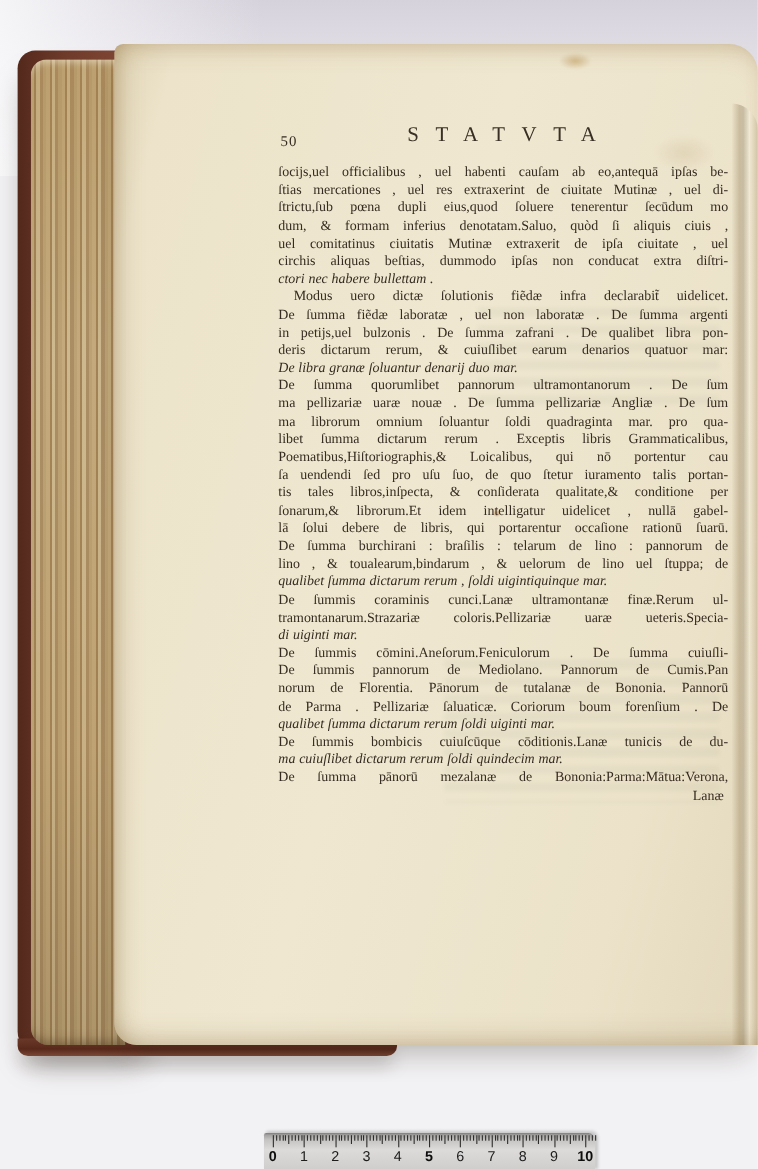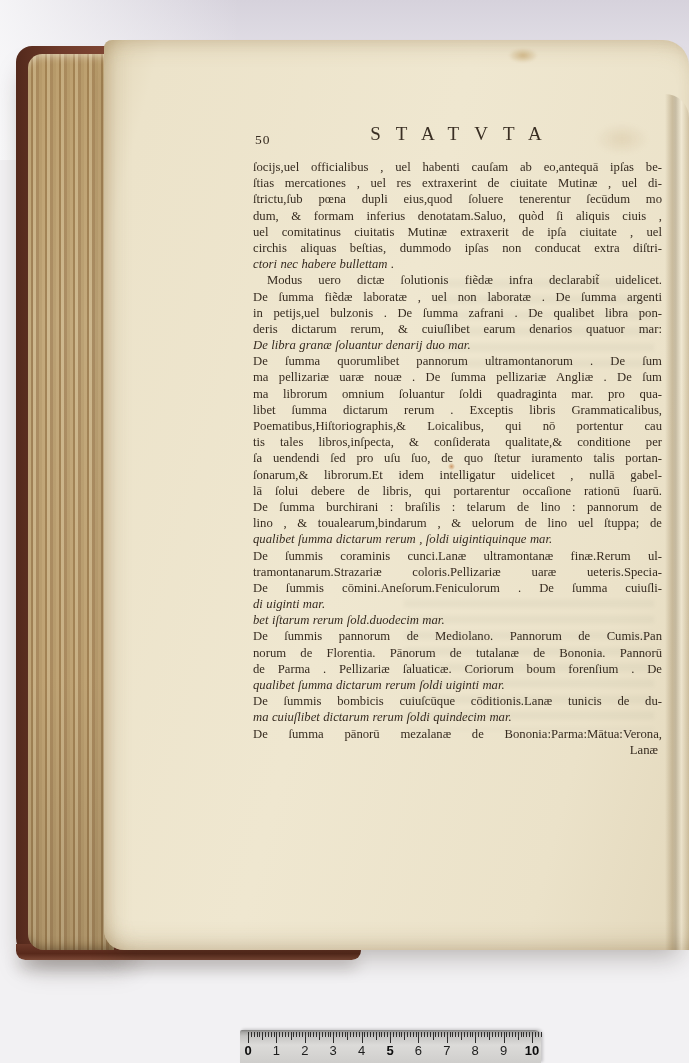--- a/index.html
+++ b/index.html
@@ -38,21 +38,21 @@
   .stain{position:absolute;border-radius:50%;pointer-events:none;}
   .stain.s1{left:404px;top:8px;width:30px;height:15px;background:radial-gradient(ellipse,rgba(165,115,35,.4),rgba(165,115,35,0) 70%);filter:blur(1px);}
   .stain.s2{left:344px;top:423px;width:7px;height:7px;background:radial-gradient(circle,rgba(180,95,25,.55),rgba(180,95,25,0) 75%);}
   .stain.s3{left:492px;top:84px;width:52px;height:30px;background:radial-gradient(ellipse,rgba(160,120,60,.14),rgba(160,120,60,0) 75%);filter:blur(2px);}
   .ghost{position:absolute;pointer-events:none;opacity:.05;
     background:repeating-linear-gradient(to bottom,rgba(80,90,70,.9) 0 7px,rgba(80,90,70,0) 7px 16px);filter:blur(2px);}
   .ghost.g1{left:300px;top:560px;width:250px;height:130px;}
   .ghost.g2{left:330px;top:240px;width:220px;height:90px;}
 
   
-  .textblock{position:absolute;left:149px;top:72px;width:409px;color:#362b20;margin-top:11px;}
+  .textblock{position:absolute;left:149px;top:72px;width:409px;color:#362b20;}
   .head{position:relative;height:36px;}
   .folio{position:absolute;left:2px;top:9px;font-size:13.5px;letter-spacing:1px;}
   .rtitle{display:block;text-align:center;font-size:19px;letter-spacing:15px;padding-left:12px;color:#3a2f24;}
   .tl{font-size:12.7px;line-height:16.2px;height:16.2px;overflow:hidden;
     text-align:justify;text-align-last:justify;word-spacing:.02em;}
   .tl.end{text-align-last:left;font-style:italic;}
   .tl.indent{text-indent:14px;}
   .catchword{font-size:12.7px;line-height:16.2px;text-align:right;padding-right:4px;}
 
   
@@ -99,32 +99,31 @@
           <div class="tl indent">Modus uero dictæ ſolutionis fiẽdæ infra declarabit̃ uidelicet.</div>
           <div class="tl">De ſumma fiẽdæ laboratæ , uel  non laboratæ . De ſumma argenti</div>
           <div class="tl">in petijs,uel bulzonis . De ſumma zafrani . De qualibet libra pon-</div>
           <div class="tl">deris dictarum rerum, &amp; cuiuſlibet earum denarios quatuor mar:</div>
           <div class="tl end">De libra granæ ſoluantur denarij duo mar.</div>
           <div class="tl">De ſumma quorumlibet pannorum ultramontanorum . De ſum</div>
           <div class="tl">ma pellizariæ uaræ nouæ .  De ſumma pellizariæ Angliæ . De ſum</div>
           <div class="tl">ma librorum omnium ſoluantur ſoldi quadraginta mar.  pro qua-</div>
           <div class="tl">libet ſumma dictarum rerum . Exceptis libris Grammaticalibus,</div>
           <div class="tl">Poematibus,Hiſtoriographis,&amp; Loicalibus, qui nō portentur cau</div>
+          <div class="tl">ſa uendendi ſed pro uſu ſuo, de quo ſtetur iuramento talis portan-</div>
           <div class="tl">tis tales libros,inſpecta, &amp; conſiderata qualitate,&amp; conditione per</div>
-          <div class="tl">ſa uendendi ſed pro uſu ſuo, de quo ſtetur iuramento talis portan-</div>
           <div class="tl">ſonarum,&amp; librorum.Et idem intelligatur uidelicet , nullā gabel-</div>
           <div class="tl">lā ſolui debere de libris, qui portarentur occaſione rationū ſuarū.</div>
           <div class="tl">De ſumma  burchirani : braſilis : telarum  de  lino : pannorum de</div>
           <div class="tl">lino , &amp; toualearum,bindarum , &amp; uelorum de lino uel ſtuppa; de</div>
           <div class="tl end">qualibet ſumma dictarum rerum , ſoldi uigintiquinque mar.</div>
           <div class="tl">De ſummis coraminis cunci.Lanæ ultramontanæ finæ.Rerum ul-</div>
           <div class="tl">tramontanarum.Strazariæ coloris.Pellizariæ uaræ ueteris.Specia-</div>
+          <div class="tl end">di uiginti mar.</div>
           <div class="tl">De ſummis cōmini.Aneſorum.Feniculorum . De ſumma cuiuſli-</div>
-          <div class="tl end">di uiginti mar.</div>
-          <div class="tl end">bet iſtarum rerum ſold.duodecim mar.</div>
           <div class="tl">De ſummis pannorum de Mediolano. Pannorum de Cumis.Pan</div>
           <div class="tl">norum de Florentia. Pānorum de tutalanæ de Bononia. Pannorū</div>
           <div class="tl">de Parma . Pellizariæ ſaluaticæ. Coriorum boum forenſium .  De</div>
           <div class="tl end">qualibet ſumma dictarum rerum ſoldi uiginti  mar.</div>
           <div class="tl">De ſummis bombicis cuiuſcūque cōditionis.Lanæ tunicis de du-</div>
           <div class="tl end">ma cuiuſlibet dictarum rerum ſoldi quindecim mar.</div>
           <div class="tl">De ſumma pānorū mezalanæ de Bononia:Parma:Mātua:Verona,</div>
         </div>
       <div class="catchword">Lanæ</div>
     </div>

